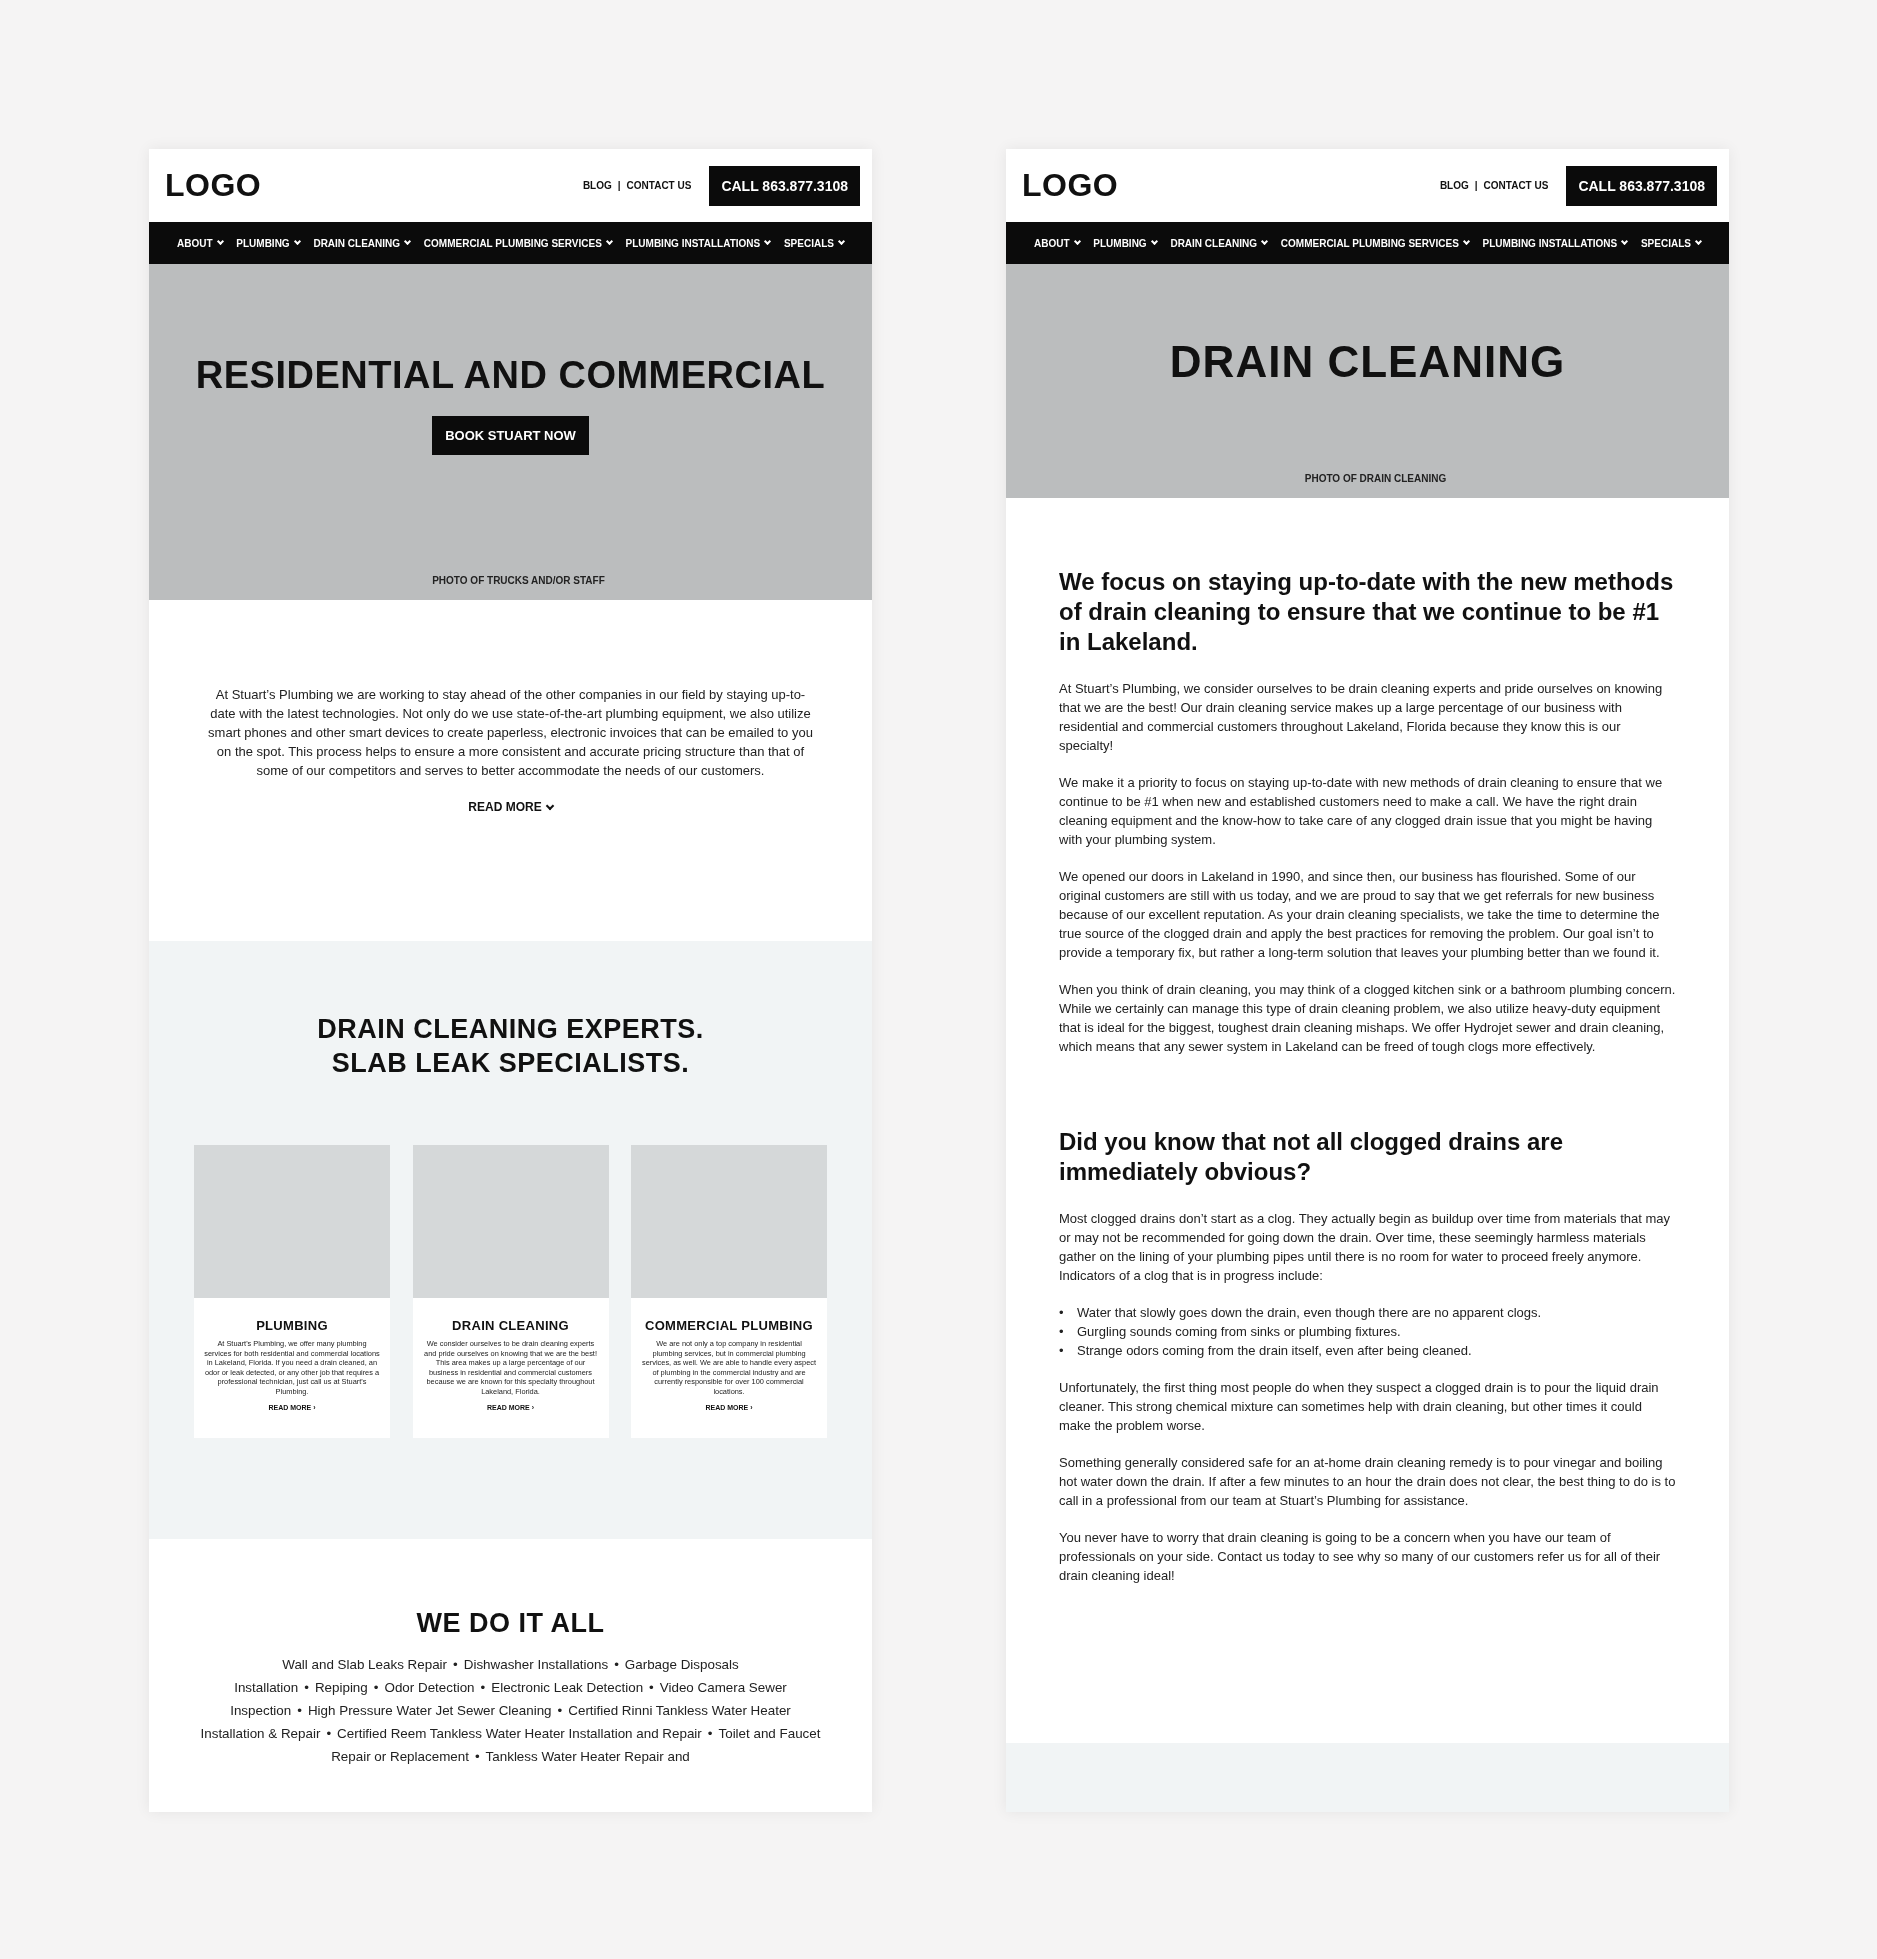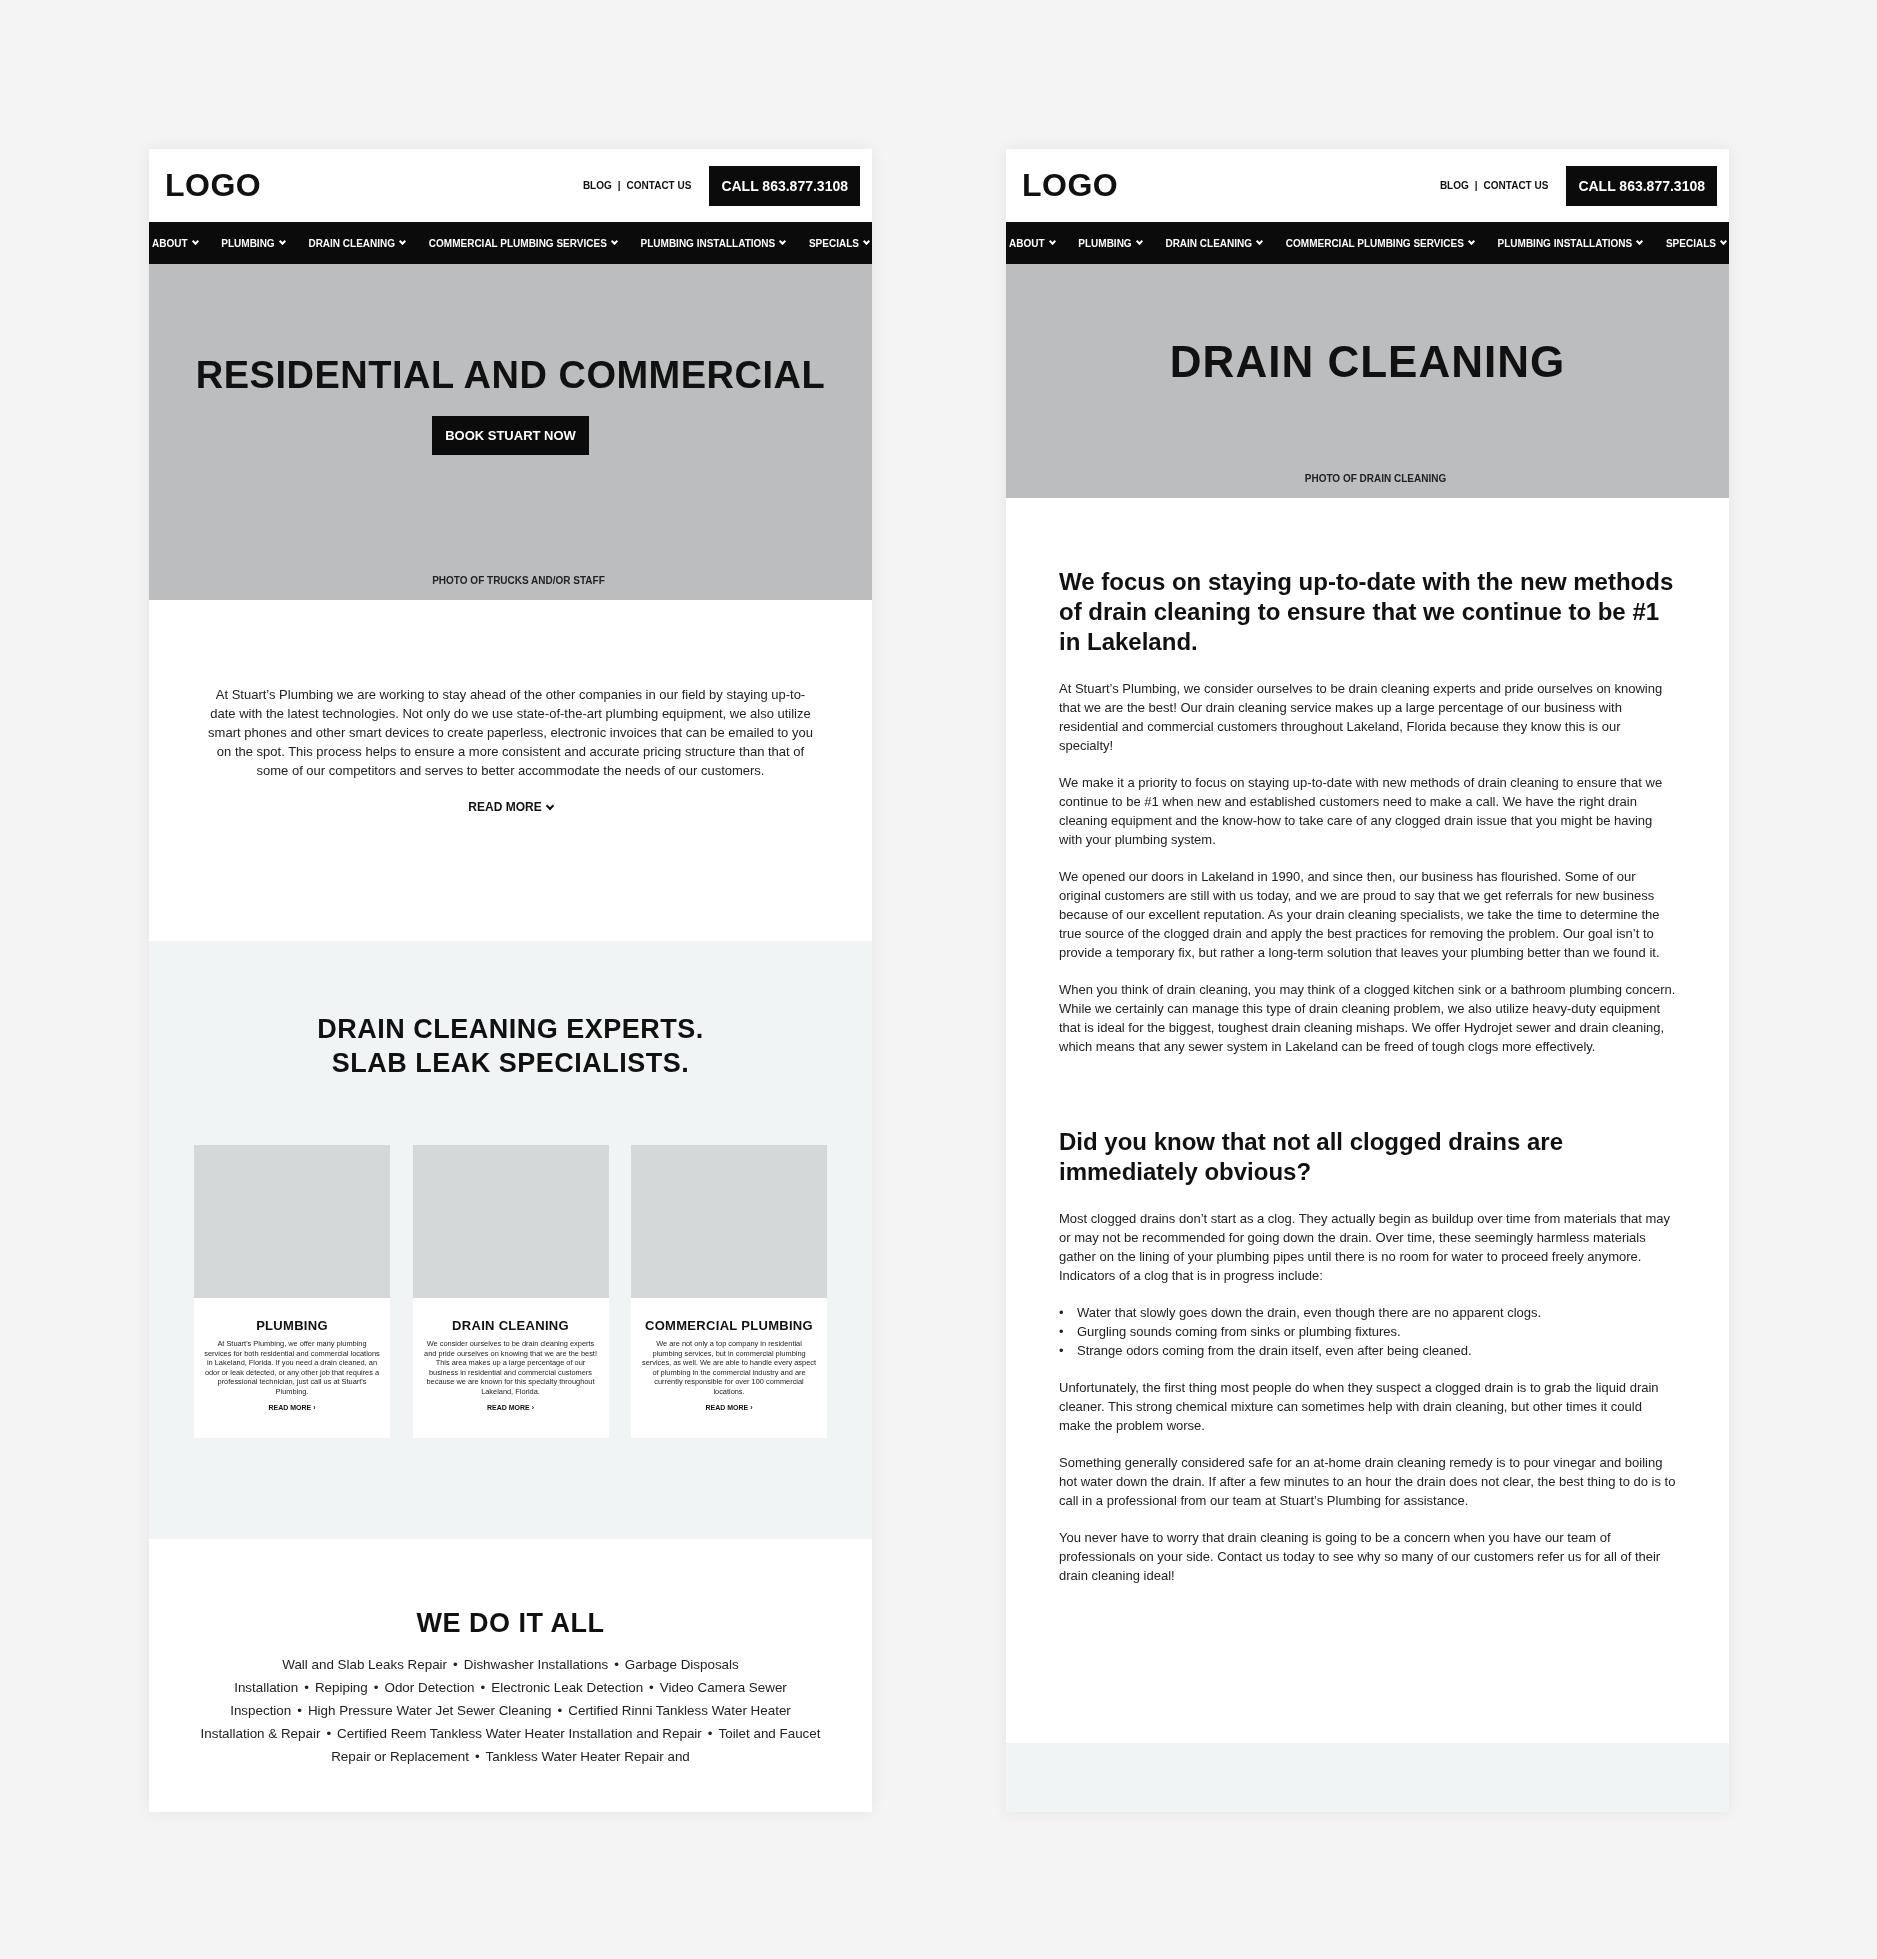--- a/index.html
+++ b/index.html
@@ -14,21 +14,21 @@
   
   .header { height: 73px; display: flex; align-items: center; justify-content: space-between; padding: 0 12px 0 16px; }
   .logo { font-size: 32px; font-weight: bold; letter-spacing: 0.5px; color: #111; }
   .header-right { display: flex; align-items: center; }
   .util-links { display: flex; align-items: center; font-size: 10px; font-weight: bold; margin-right: 18px; }
   .util-links .sep { margin: 0 6px; }
   .util-links a { color: #111; text-decoration: none; }
   .call-btn { background: #0b0b0b; color: #fff; font-size: 14px; font-weight: bold; padding: 0 12px; height: 40px; display: flex; align-items: center; }
 
   
-  .nav { height: 42px; background: #0b0b0b; display: flex; align-items: center; justify-content: space-between; padding: 0 3px; }
+  .nav { height: 42px; background: #0b0b0b; display: flex; align-items: center; justify-content: space-between; padding: 0 28px; }
   .nav-item { color: #fff; font-size: 10px; font-weight: bold; display: flex; align-items: center; white-space: nowrap; }
   .chev { display: inline-block; width: 5px; height: 5px; border-right: 2px solid #fff; border-bottom: 2px solid #fff; transform: rotate(45deg); margin-left: 5px; margin-top: -3px; }
 
   
   .hero { background: #bbbdbe; position: relative; text-align: center; }
   .hero-left { height: 336px; padding-top: 89px; }
   .hero-title { font-size: 38px; font-weight: bold; line-height: 45px; letter-spacing: 0.5px; color: #111; }
   .hero-btn { display: inline-block; margin-top: 18px; background: #0b0b0b; color: #fff; font-size: 13px; font-weight: bold; padding: 12px 13px; }
   .hero-caption { position: absolute; left: 16px; right: 0; bottom: 14px; font-size: 10px; font-weight: bold; color: #222; }
   .hero-right { height: 234px; padding-top: 75px; }
@@ -217,19 +217,19 @@
     <p>We make it a priority to focus on staying up-to-date with new methods of drain cleaning to ensure that we continue to be #1 when new and established customers need to make a call. We have the right drain cleaning equipment and the know-how to take care of any clogged drain issue that you might be having with your plumbing system.</p>
     <p>We opened our doors in Lakeland in 1990, and since then, our business has flourished. Some of our original customers are still with us today, and we are proud to say that we get referrals for new business because of our excellent reputation. As your drain cleaning specialists, we take the time to determine the true source of the clogged drain and apply the best practices for removing the problem. Our goal isn’t to provide a temporary fix, but rather a long-term solution that leaves your plumbing better than we found it.</p>
     <p>When you think of drain cleaning, you may think of a clogged kitchen sink or a bathroom plumbing concern. While we certainly can manage this type of drain cleaning problem, we also utilize heavy-duty equipment that is ideal for the biggest, toughest drain cleaning mishaps. We offer Hydrojet sewer and drain cleaning, which means that any sewer system in Lakeland can be freed of tough clogs more effectively.</p>
     <h2 class="second">Did you know that not all clogged drains are immediately obvious?</h2>
     <p>Most clogged drains don’t start as a clog. They actually begin as buildup over time from materials that may or may not be recommended for going down the drain. Over time, these seemingly harmless materials gather on the lining of your plumbing pipes until there is no room for water to proceed freely anymore. Indicators of a clog that is in progress include:</p>
     <ul>
       <li>Water that slowly goes down the drain, even though there are no apparent clogs.</li>
       <li>Gurgling sounds coming from sinks or plumbing fixtures.</li>
       <li>Strange odors coming from the drain itself, even after being cleaned.</li>
     </ul>
-    <p>Unfortunately, the first thing most people do when they suspect a clogged drain is to grab the liquid drain cleaner. This strong chemical mixture can sometimes help with drain cleaning, but other times it could make the problem worse.</p>
+    <p>Unfortunately, the first thing most people do when they suspect a clogged drain is to pour the liquid drain cleaner. This strong chemical mixture can sometimes help with drain cleaning, but other times it could make the problem worse.</p>
     <p>Something generally considered safe for an at-home drain cleaning remedy is to pour vinegar and boiling hot water down the drain. If after a few minutes to an hour the drain does not clear, the best thing to do is to call in a professional from our team at Stuart’s Plumbing for assistance.</p>
     <p>You never have to worry that drain cleaning is going to be a concern when you have our team of professionals on your side. Contact us today to see why so many of our customers refer us for all of their drain cleaning ideal!</p>
   </div>
   <div class="right-footer"></div>
 </div>
 
 
 </body></html>

